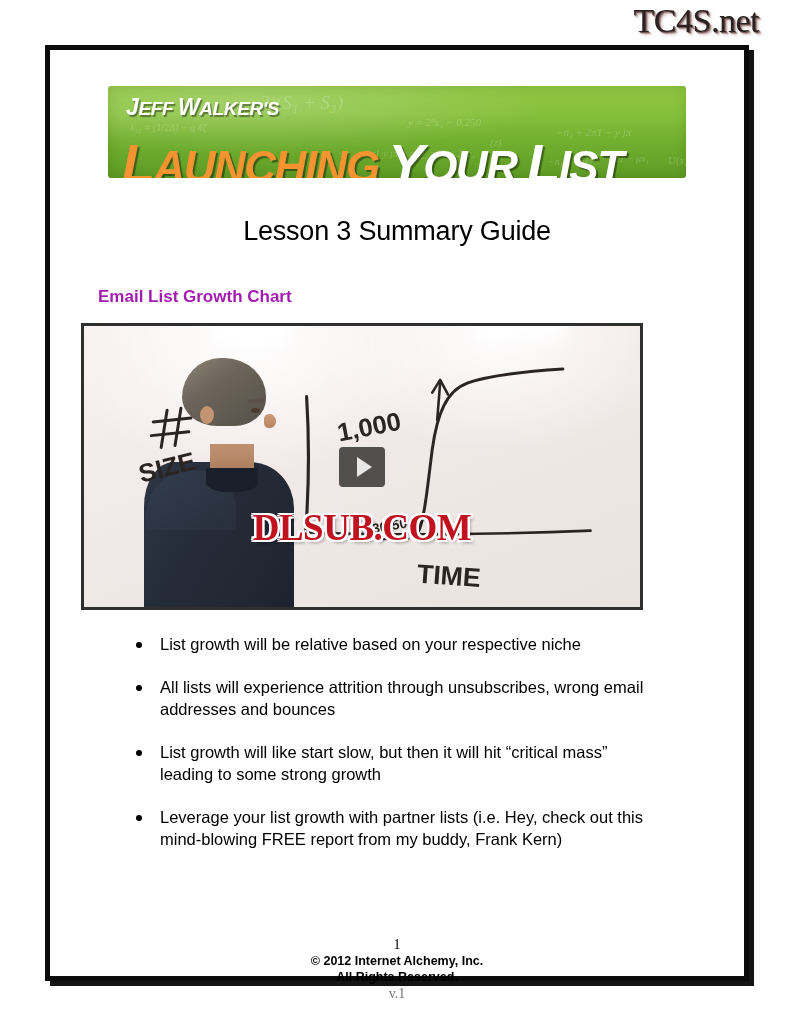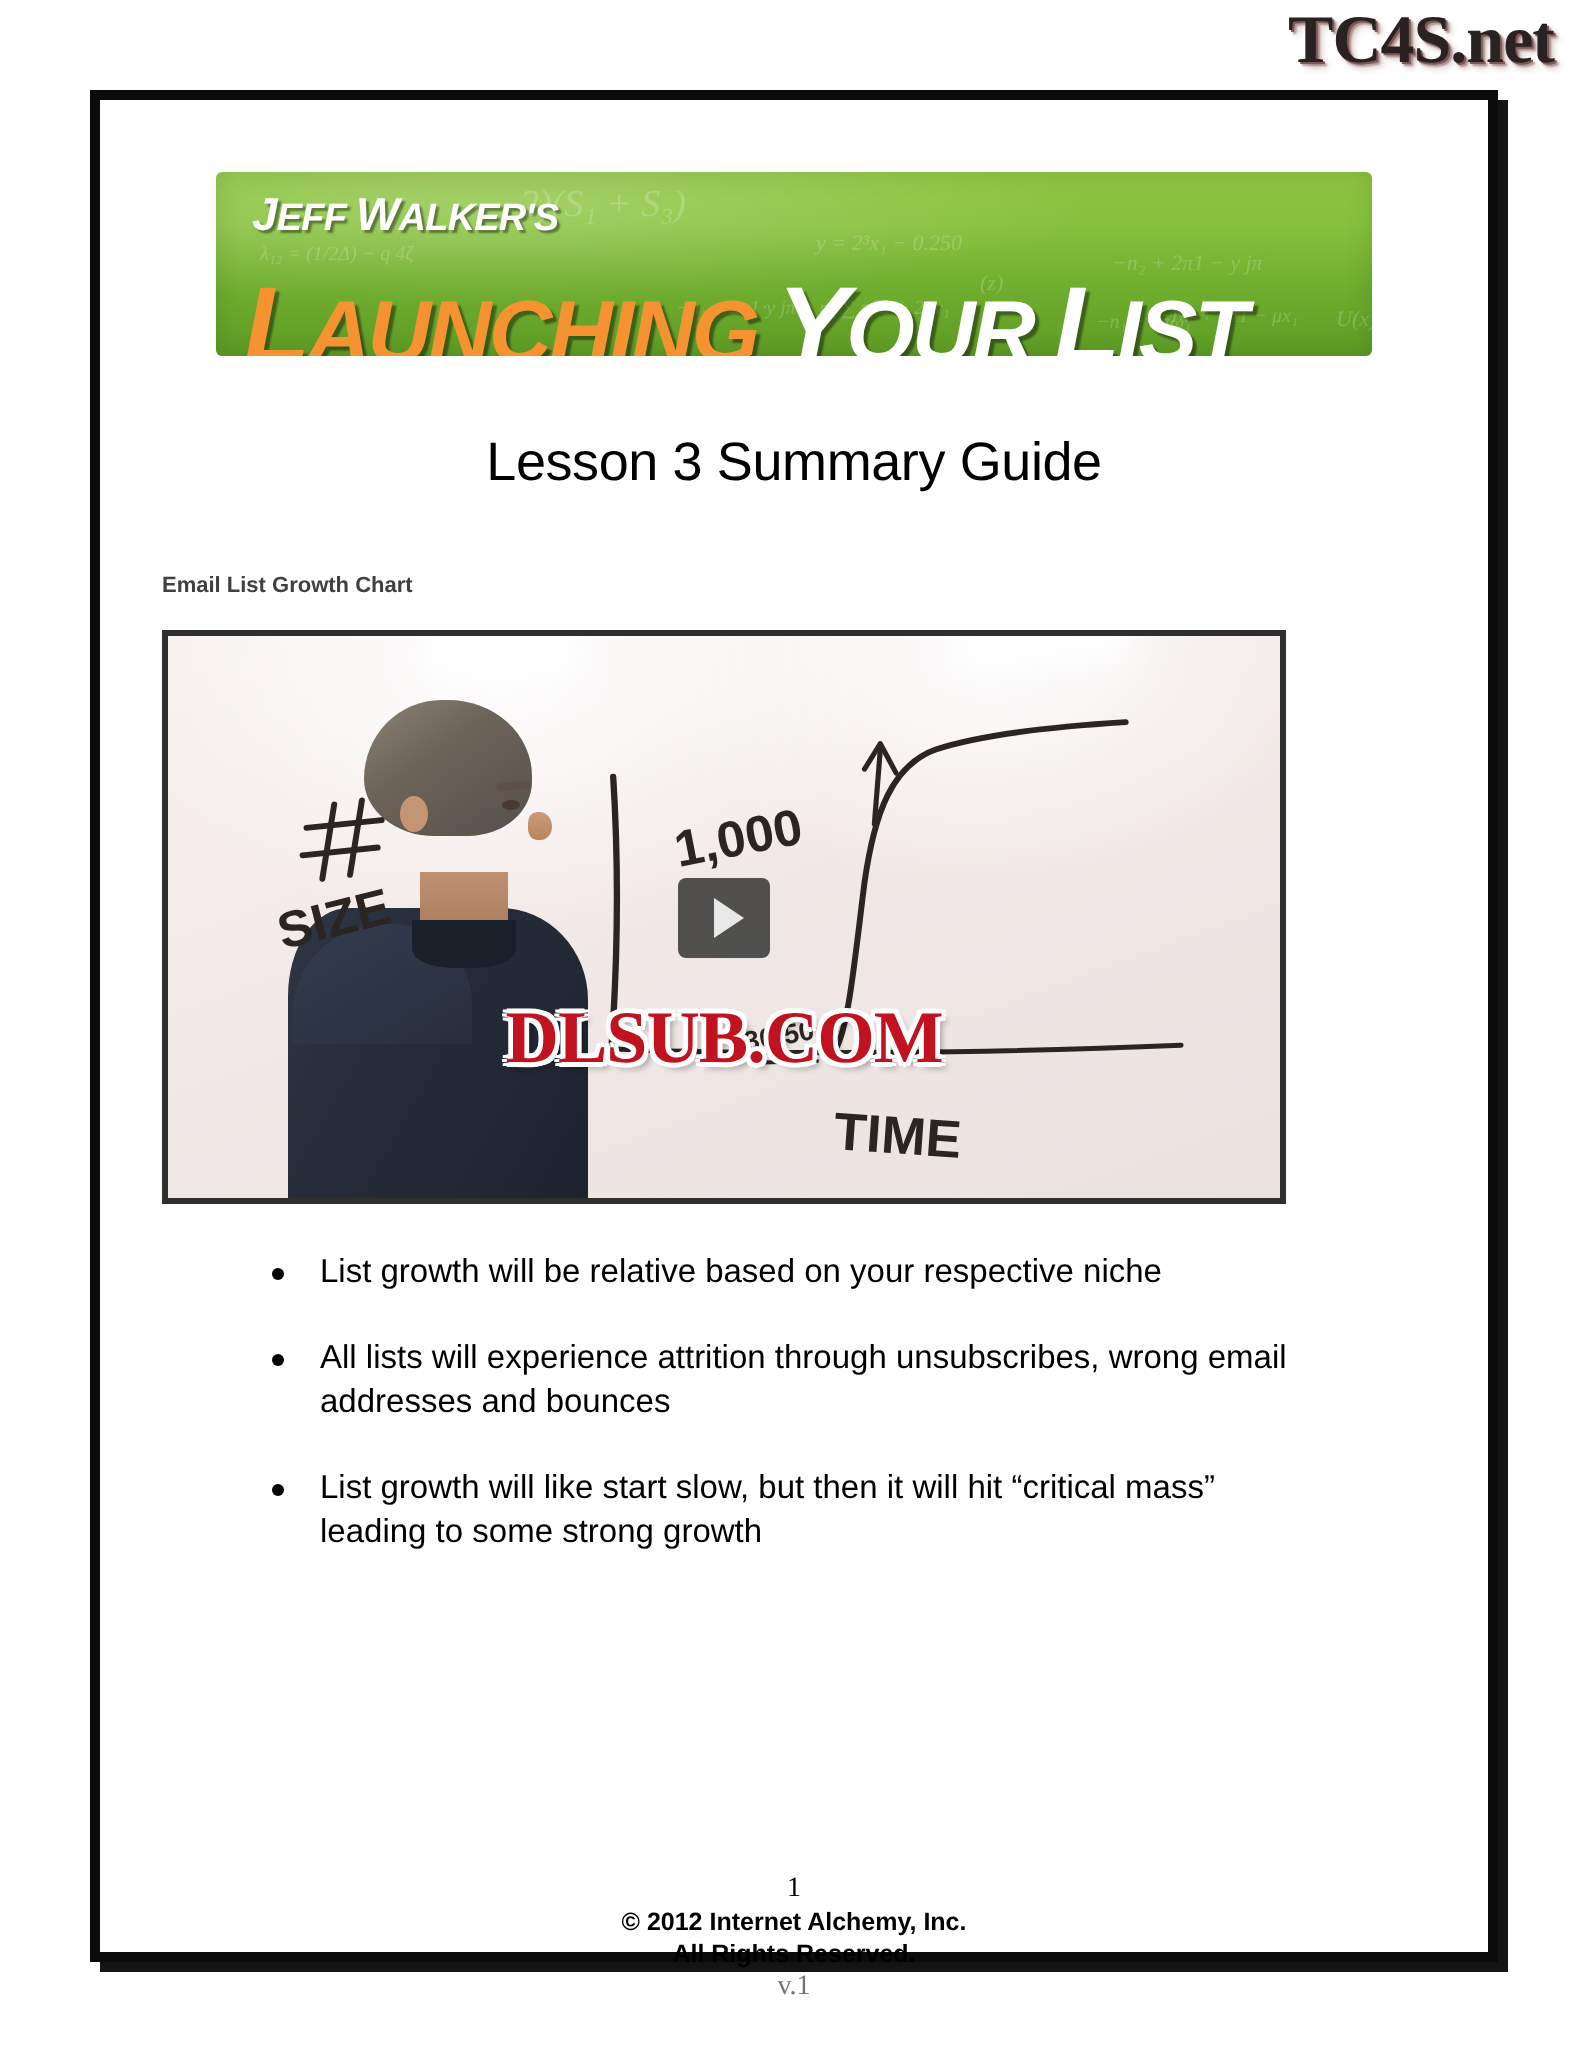--- a/index.html
+++ b/index.html
@@ -16,23 +16,23 @@
     position: relative;
     width: 791px;
     height: 1024px;
     background: #ffffff;
   }
 
   
   .wm-top {
     position: absolute;
     top: 2px;
-    right: 14px;
-    font-family: "Liberation Serif", serif;
-    font-weight: bold;
+    right: 32px;
+    font-family: "Liberation Serif", serif;
+    font-weight: normal;
     font-size: 34px;
     letter-spacing: -0.5px;
     color: #2a2222;
     text-shadow:
        1px 1px 0 #7a5a57,
        2px 2px 1px rgba(120,80,78,0.55),
        3px 3px 3px rgba(140,95,92,0.35);
     z-index: 40;
     white-space: nowrap;
   }
@@ -154,24 +154,24 @@
   .doc-title {
     margin-top: 38px;
     text-align: center;
     font-size: 27px;
     font-weight: normal;
     color: #000000;
     letter-spacing: -0.2px;
   }
   .sec-title {
     margin-top: 40px;
-    margin-left: 3px;
-    font-size: 11px;
-    font-weight: bold;
-    color: #404040;
+    margin-left: 20px;
+    font-size: 17px;
+    font-weight: bold;
+    color: #a21caf;
   }
 
   
   .video {
     position: relative;
     margin: 16px 0 0 3px;
     width: 562px;
     height: 287px;
     border: 3px solid #2f2f2f;
     background: #f3eeec;
@@ -417,20 +417,21 @@
           <div class="play-tri"></div>
         </div>
 
         <div class="wm-video">DLSUB.COM</div>
       </div>
 
       <div class="bullets">
         <div class="bullet">List growth will be relative based on your respective niche</div>
         <div class="bullet">All lists will experience attrition through unsubscribes, wrong email addresses and bounces</div>
         <div class="bullet">List growth will like start slow, but then it will hit “critical mass” leading to some strong growth</div>
+        <div class="bullet">Leverage your list growth with partner lists (i.e. Hey, check out this mind-blowing FREE report from my buddy, Frank Kern)</div>
       </div>
 
       <div class="footer">
         <div class="pg-num">1</div>
         <div class="copy">© 2012 Internet Alchemy, Inc.</div>
         <div class="copy">All Rights Reserved.</div>
         <div class="ver">v.1</div>
       </div>
 
     </div>

